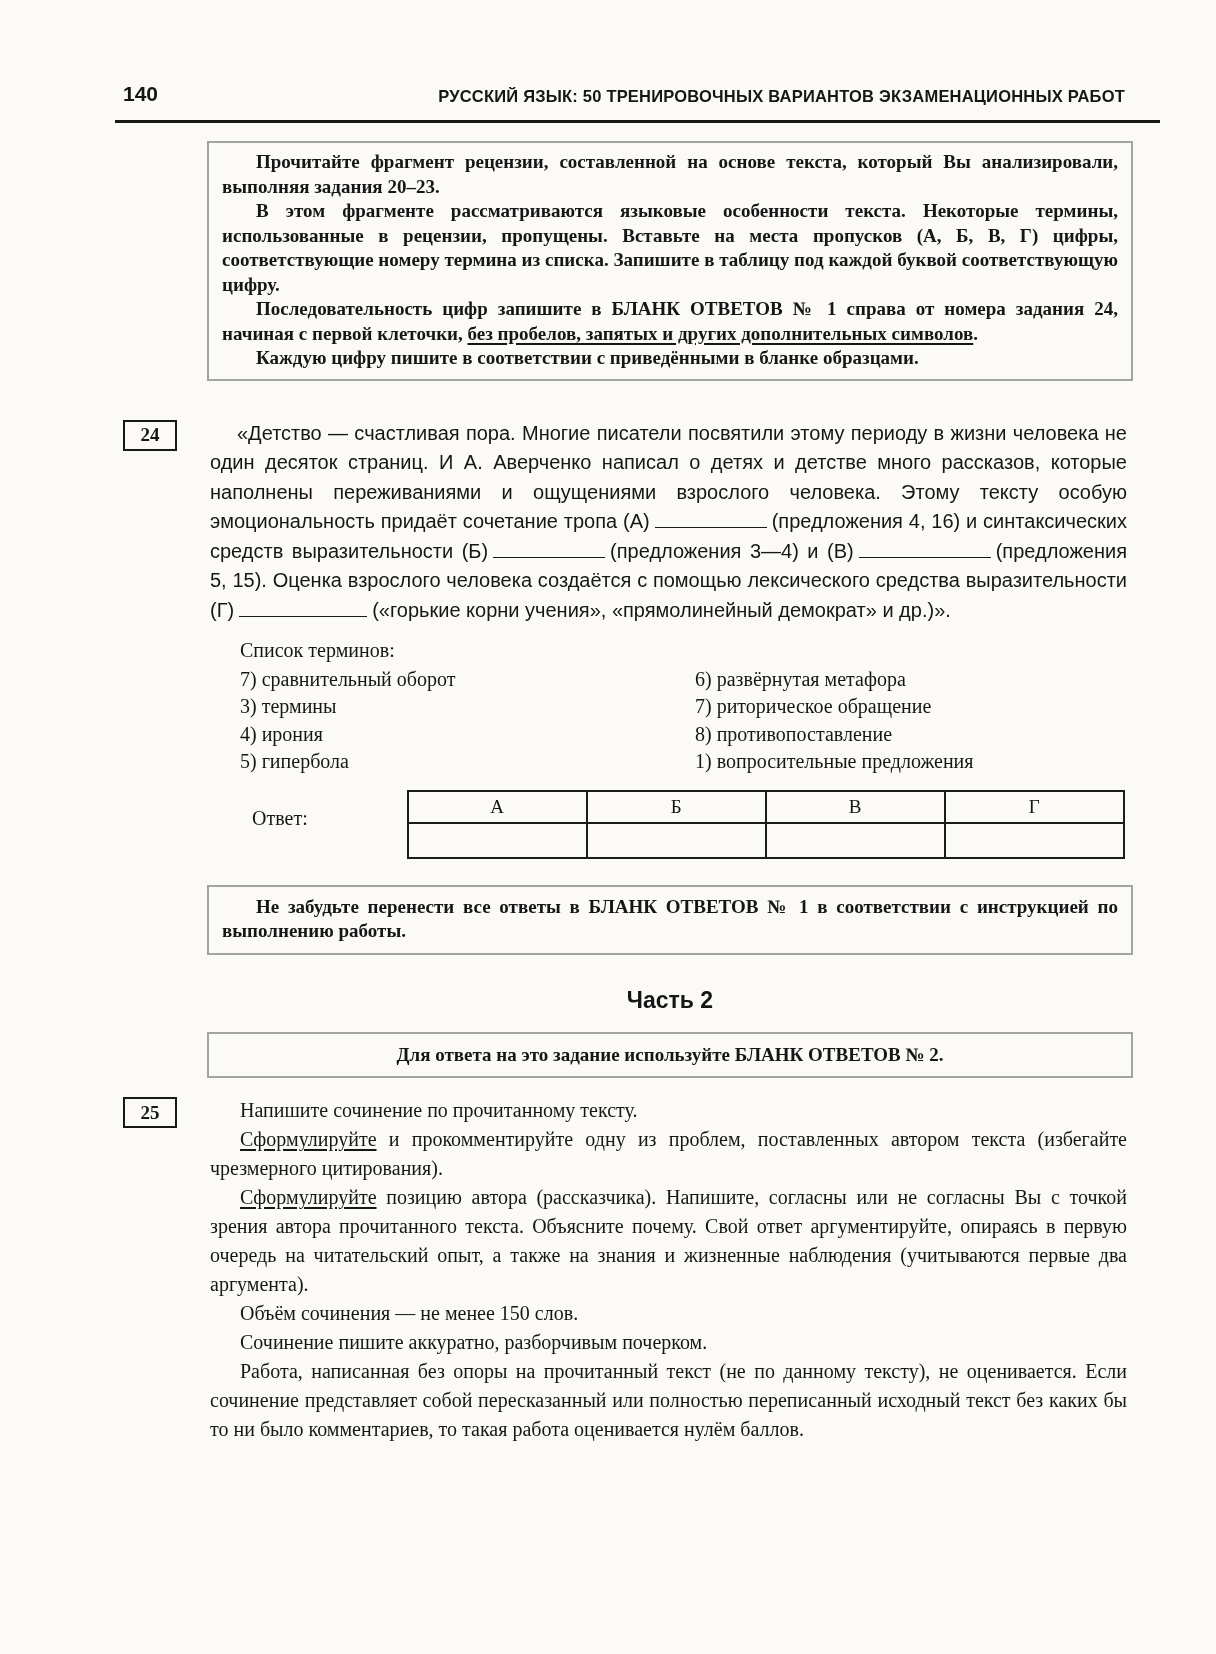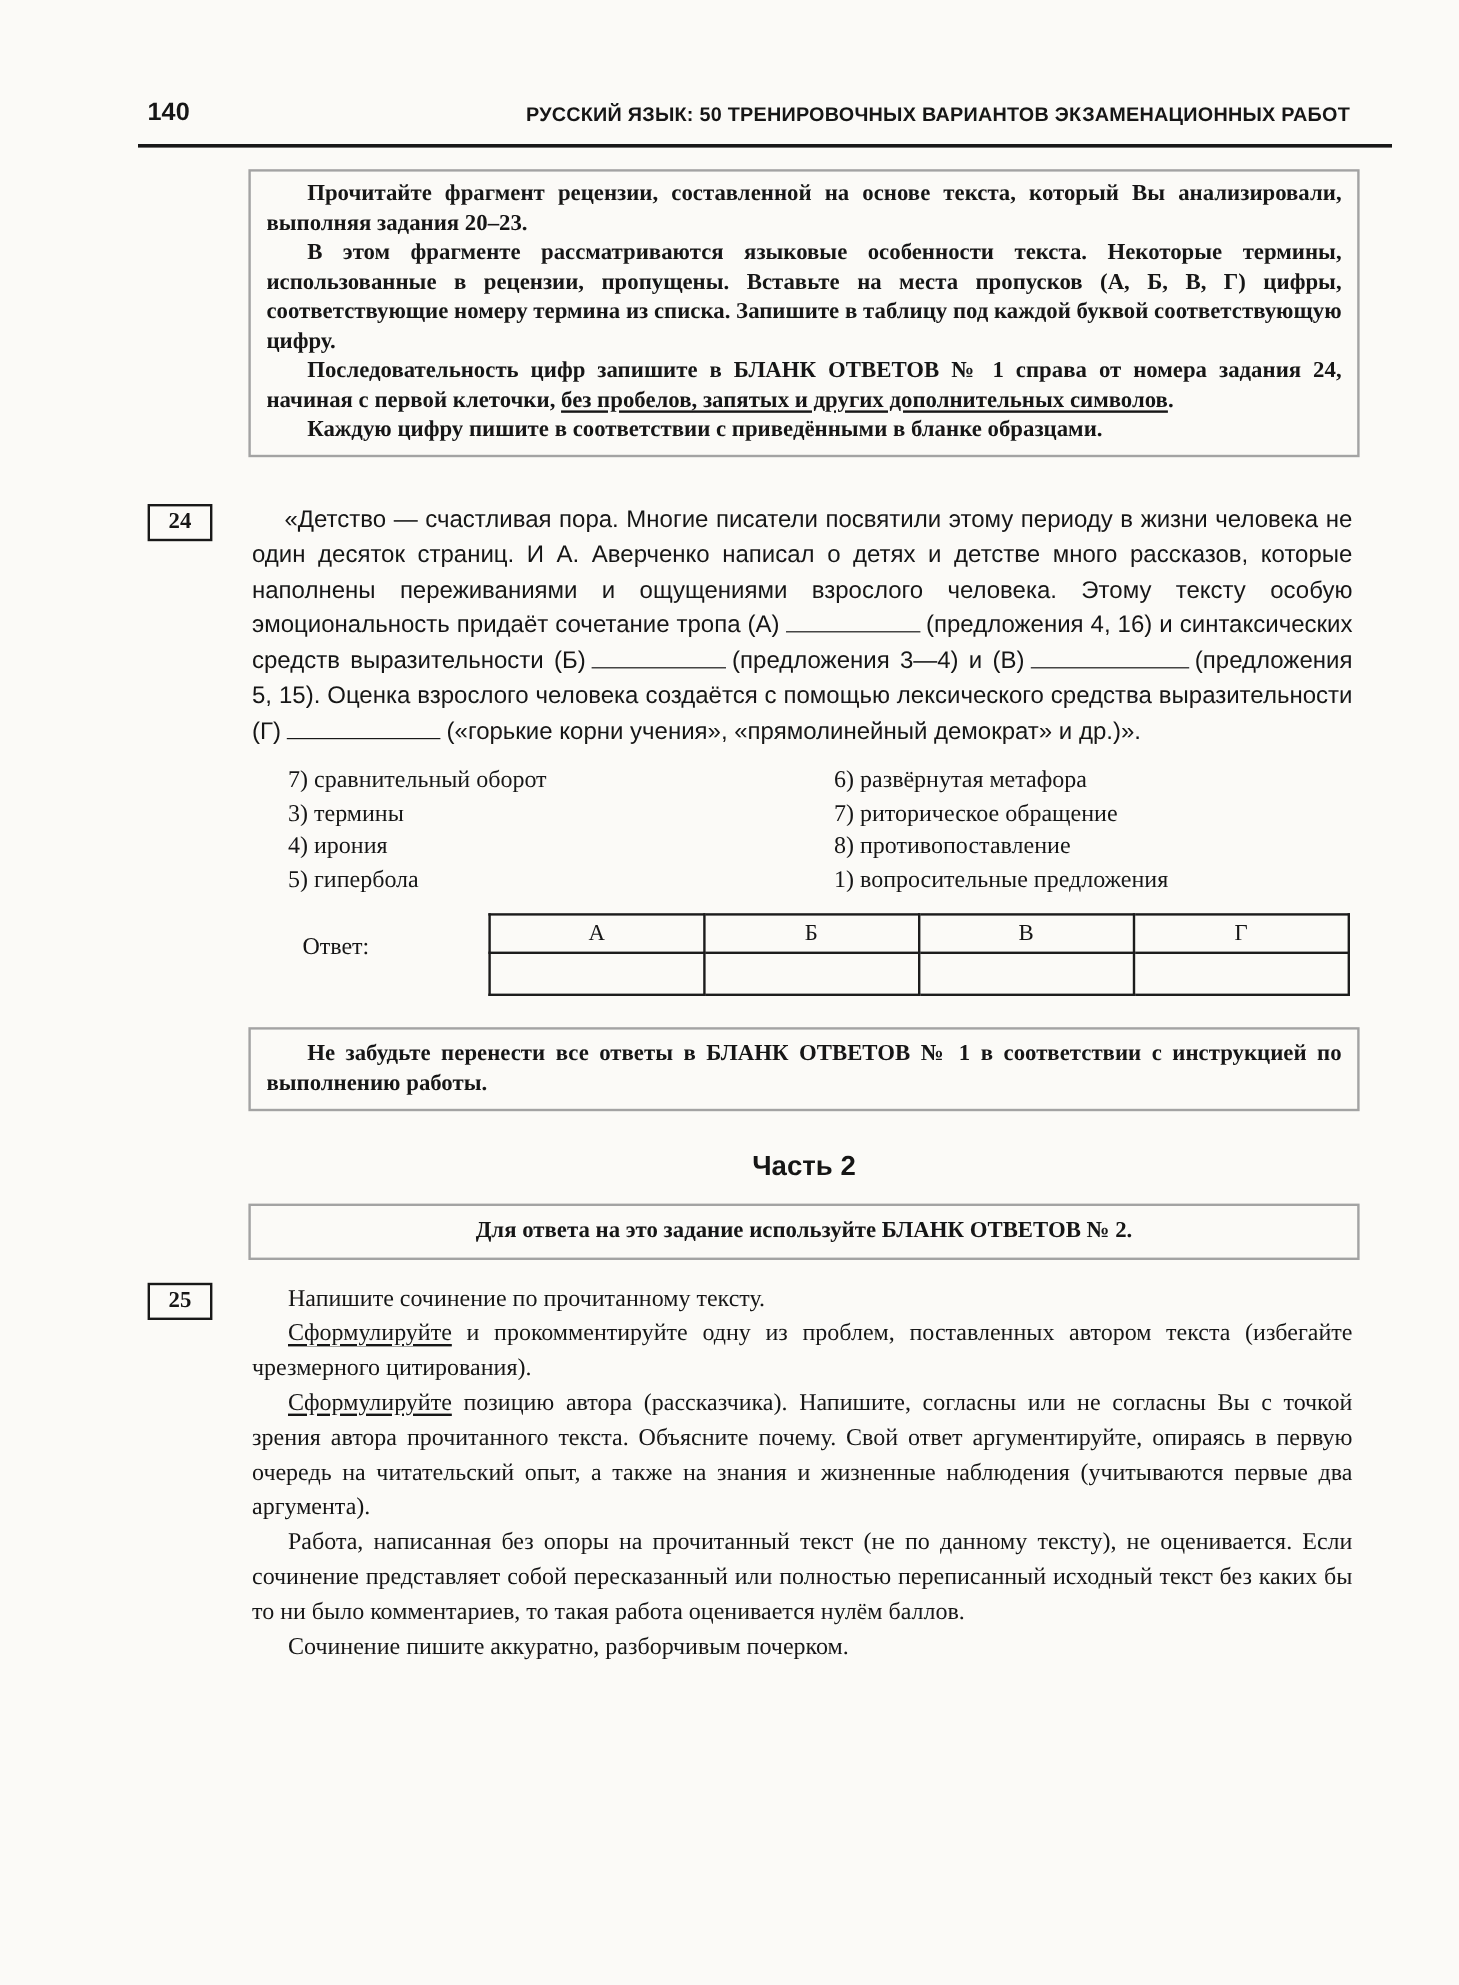--- a/index.html
+++ b/index.html
@@ -90,20 +90,21 @@
   <p>В этом фрагменте рассматриваются языковые особенности текста. Некоторые термины, использованные в рецензии, пропущены. Вставьте на места пропусков (А, Б, В, Г) цифры, соответствующие номеру термина из списка. Запишите в таблицу под каждой буквой соответствующую цифру.</p>
   <p><span>Последовательность цифр запишите в БЛАНК ОТВЕТОВ № 1 справа от номера задания 24, начиная с первой клеточки, </span><span class="u">без пробелов, запятых и других дополнительных символов</span><span>.</span></p>
   <p>Каждую цифру пишите в соответствии с приведёнными в бланке образцами.</p>
 </div>
 
 <div class="task task-24">
   <div class="tasknum">24</div>
   <p class="t24-text"><span>«Детство — счастливая пора. Многие писатели посвятили этому периоду в жизни человека не один десяток страниц. И А. Аверченко написал о детях и детстве много рассказов, которые наполнены переживаниями и ощущениями взрослого человека. Этому тексту особую эмоциональность придаёт сочетание тропа (А)</span><span class="blank blank-a"></span><span>(предложения 4, 16) и синтаксических средств выразительности (Б)</span><span class="blank blank-b"></span><span>(предложения 3—4) и (В)</span><span class="blank blank-v"></span><span>(предложения 5, 15). Оценка взрослого человека создаётся с помощью лексического средства выразительности (Г)</span><span class="blank blank-g"></span><span>(«горькие корни учения», «прямолинейный демократ» и др.)».</span></p>
 
   <div class="terms">
+    <p class="terms-title">Список терминов:</p>
     <div class="terms-cols">
       <ul class="terms-col terms-col-left">
         <li>7) сравнительный оборот</li>
         <li>3) термины</li>
         <li>4) ирония</li>
         <li>5) гипербола</li>
       </ul>
       <ul class="terms-col">
         <li>6) развёрнутая метафора</li>
         <li>7) риторическое обращение</li>
@@ -142,15 +143,16 @@
 
 <div class="box box-blank2">
   <p>Для ответа на это задание используйте БЛАНК ОТВЕТОВ № 2.</p>
 </div>
 
 <div class="task task-25 t25">
   <div class="tasknum">25</div>
   <p>Напишите сочинение по прочитанному тексту.</p>
   <p><span class="u">Сформулируйте</span><span> и прокомментируйте одну из проблем, поставленных автором текста (избегайте чрезмерного цитирования).</span></p>
   <p><span class="u">Сформулируйте</span><span> позицию автора (рассказчика). Напишите, согласны или не согласны Вы с точкой зрения автора прочитанного текста. Объясните почему. Свой ответ аргументируйте, опираясь в первую очередь на читательский опыт, а также на знания и жизненные наблюдения (учитываются первые два аргумента).</span></p>
+  <p>Объём сочинения — не менее 150 слов.</p>
+  <p>Сочинение пишите аккуратно, разборчивым почерком.</p>
   <p>Работа, написанная без опоры на прочитанный текст (не по данному тексту), не оценивается. Если сочинение представляет собой пересказанный или полностью переписанный исходный текст без каких бы то ни было комментариев, то такая работа оценивается нулём баллов.</p>
-  <p>Сочинение пишите аккуратно, разборчивым почерком.</p>
 </div>
 
 </body></html>

